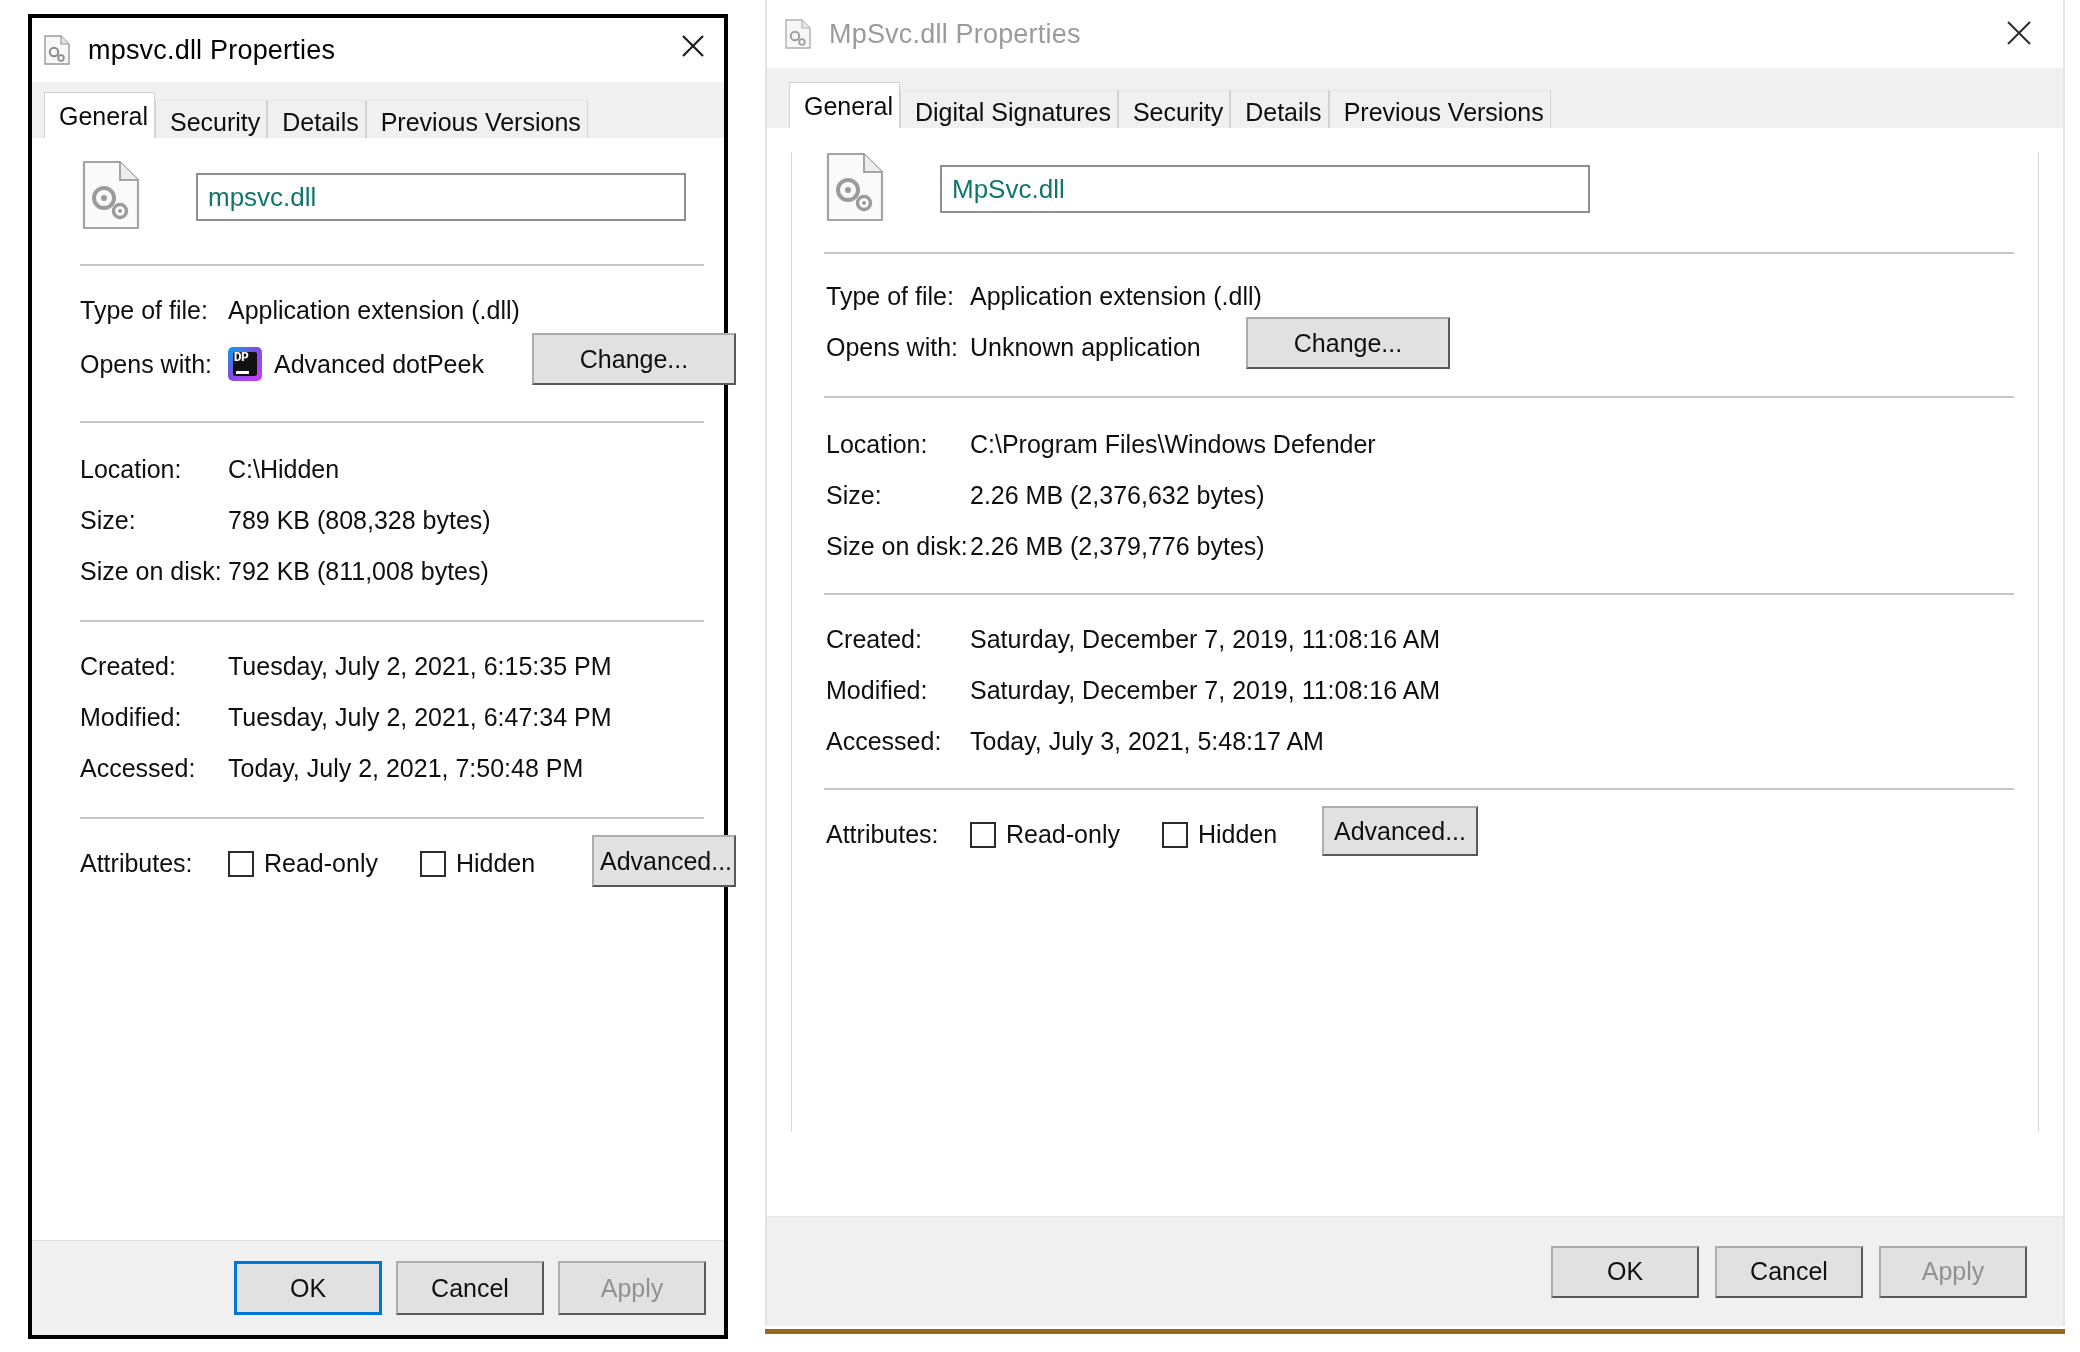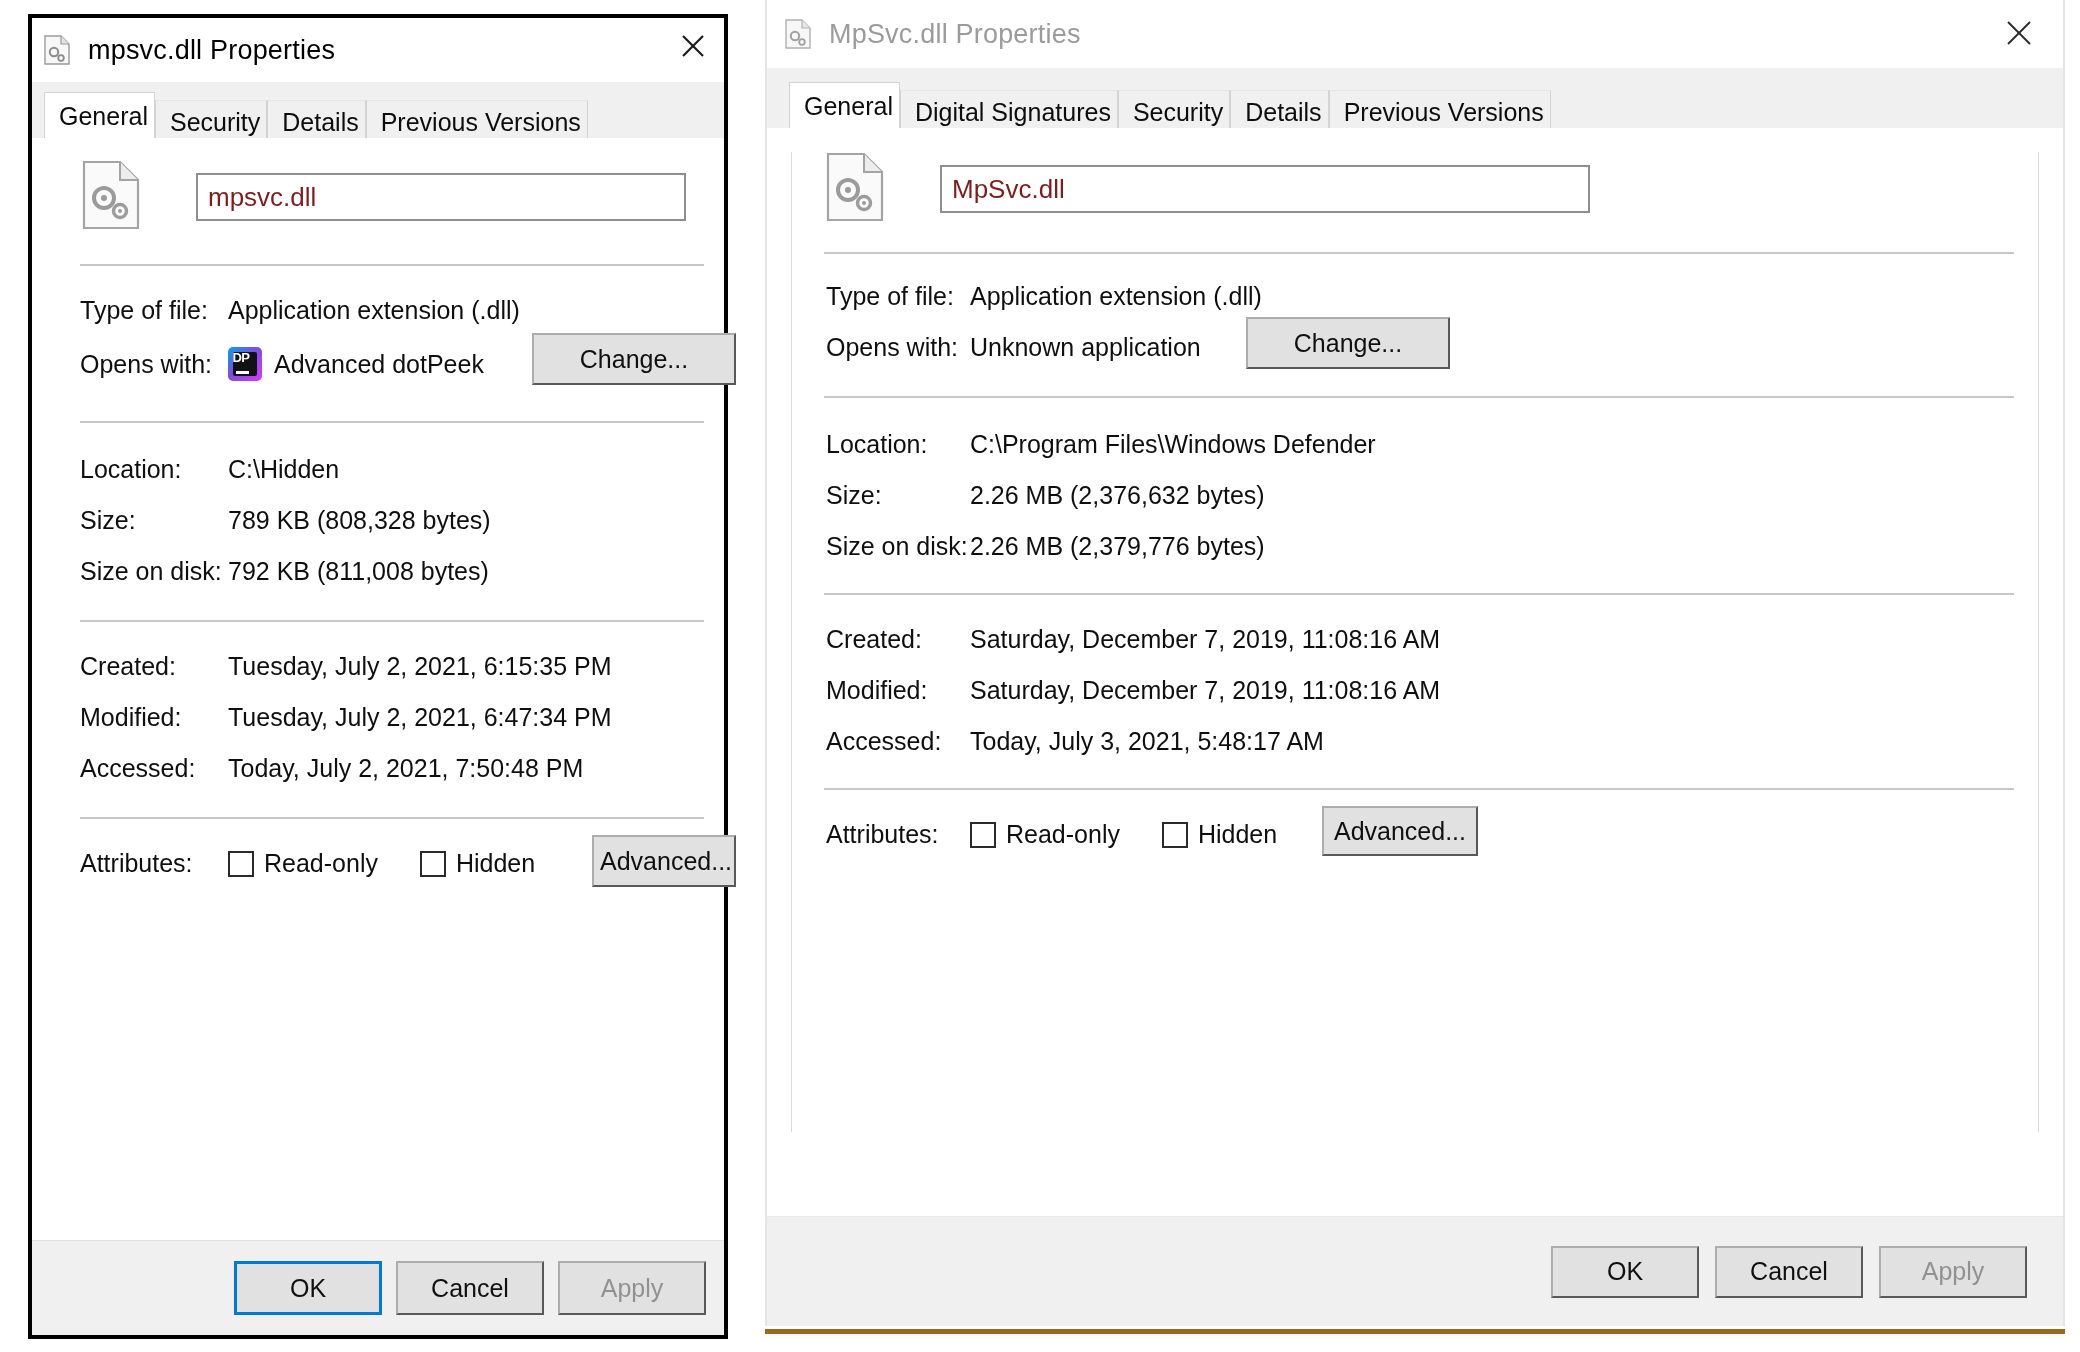--- a/index.html
+++ b/index.html
@@ -175,21 +175,21 @@
     display: flex;
     align-items: center;
   }
   .file-icon-big {
     position: relative;
     flex: none;
   }
   .name-input {
     font-family: "Liberation Sans", sans-serif;
     font-size: 26px;
-    color: #7f1d1d;
+    color: #0f766e;
     background: #ffffff;
     border: 2px solid #8e8e8e;
     box-sizing: border-box;
     outline: none;
     padding: 4px 10px;
   }
 
   
   .sep {
     height: 2px;
@@ -294,21 +294,21 @@
     background: #121212;
     border-radius: 2px;
   }
   .dp-icon .dp-text {
     position: absolute;
     left: 0; right: 8px; top: 3px;
     text-align: center;
     font-size: 13px;
     font-weight: bold;
     color: #ffffff;
-    font-family: Liberation Sans, sans-serif;
+    font-family: Liberation Mono, monospace;
     letter-spacing: -.5px;
     z-index: 2;
   }
   .dp-icon .dp-bar {
     position: absolute;
     left: 8px; bottom: 7px;
     width: 13px; height: 3px;
     background: #ffffff;
     z-index: 2;
   }

